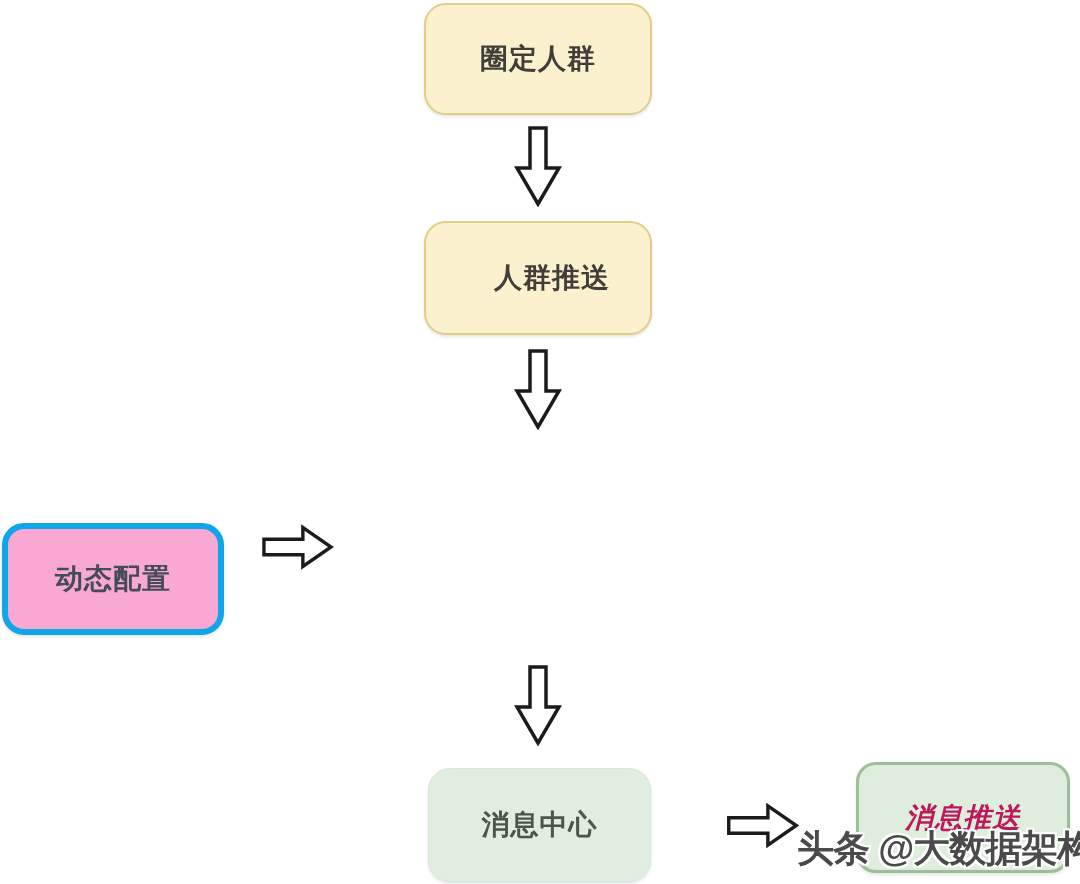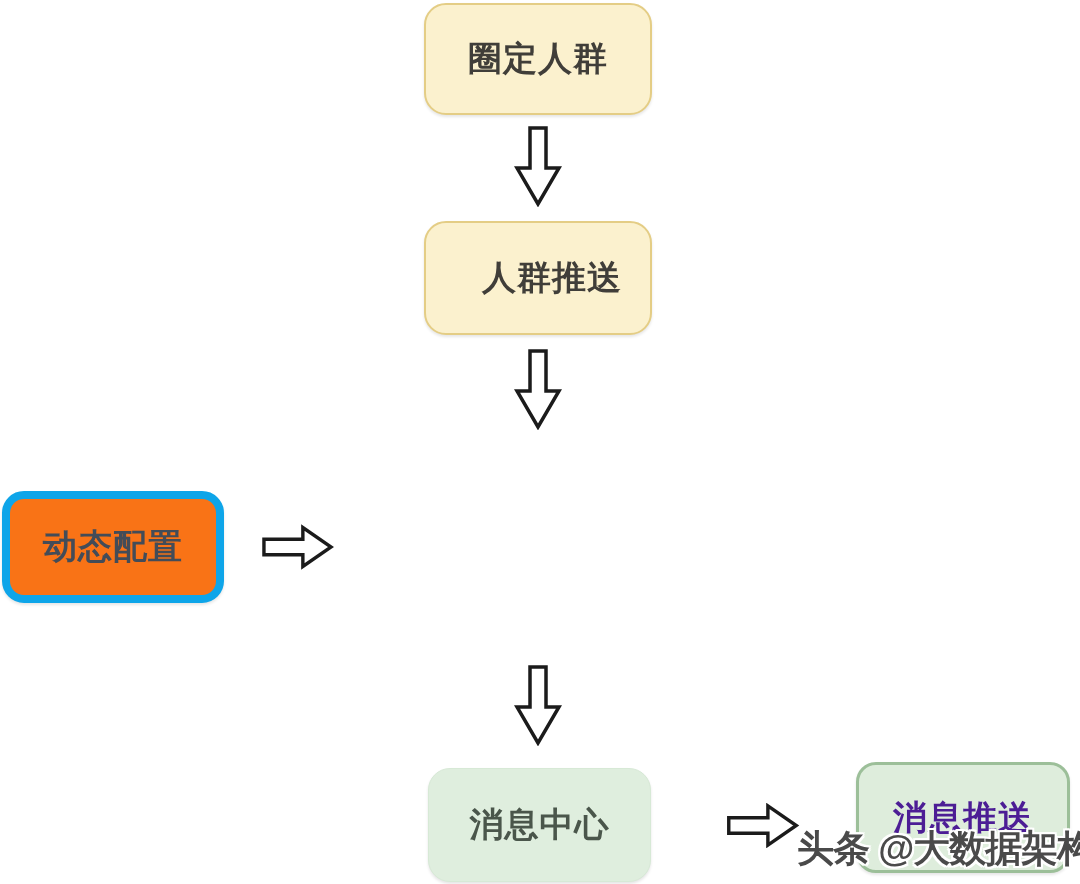--- a/index.html
+++ b/index.html
@@ -15,47 +15,49 @@
     background: #ffffff;
     overflow: hidden;
   }
   .node {
     position: absolute;
     display: flex;
     align-items: center;
     justify-content: center;
     box-sizing: border-box;
     font-weight: 700;
-    font-size: 34px;
+    font-size: 28px;
     color: #3f3f3f;
     letter-spacing: 1px;
   }
   .rect {
     border-radius: 22px;
     box-shadow: 0 2px 3px rgba(0,0,0,0.10);
   }
   .yellow {
     background: #fbf1ce;
     border: 2px solid #e4cd85;
     color: #403e39;
   }
   .blue {
-    background: #f97316;
-    border: 8px solid #0ea5e9;
+    background: #f9a8d4;
+    border: 6px solid #0ea5e9;
     color: #434c58;
+    margin-top: 32px;
   }
   .green-plain {
     background: #dfeede;
     border: 1px solid #d7e9d6;
     color: #4a564b;
   }
   .green-border {
     background: #deeddc;
     border: 3px solid #9cbf99;
-    color: #4c1d95;
+    color: #be185d;
+    font-style: italic;
   }
   .ellipse {
     background: #f8c8c9;
     border: 2px solid #c05257;
     border-radius: 50%;
     font-size: 37px;
     color: #3a3a3a;
     box-shadow: 0 3px 5px rgba(0,0,0,0.10);
   }
   .n-define-crowd   { left: 424px; top: 3px;   width: 228px; height: 112px; }

